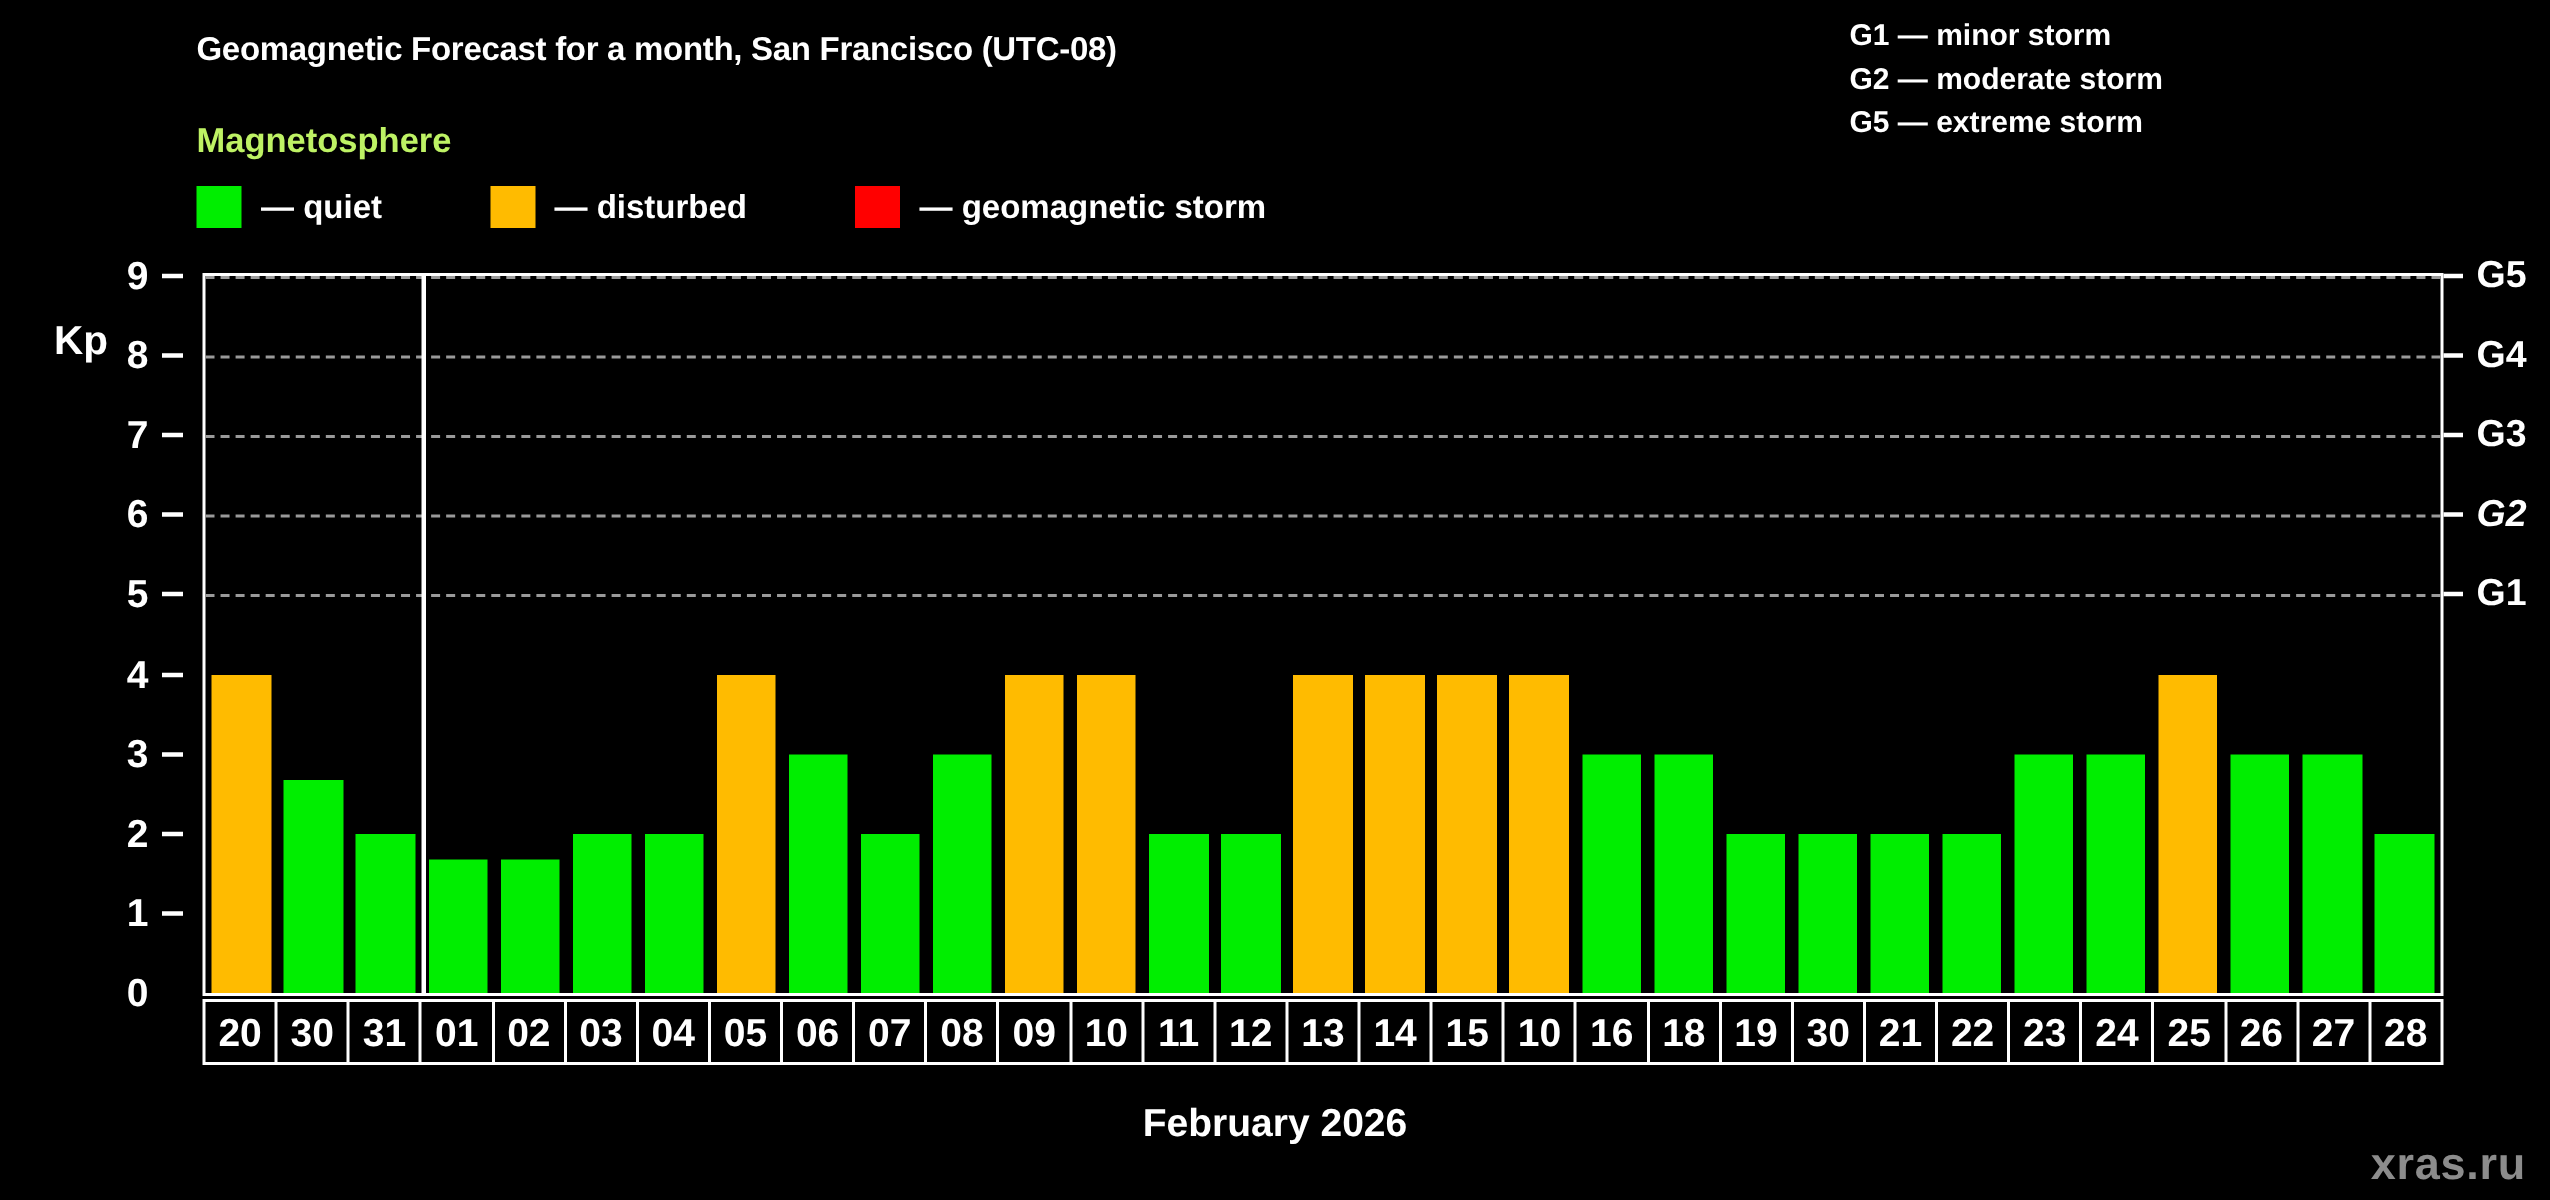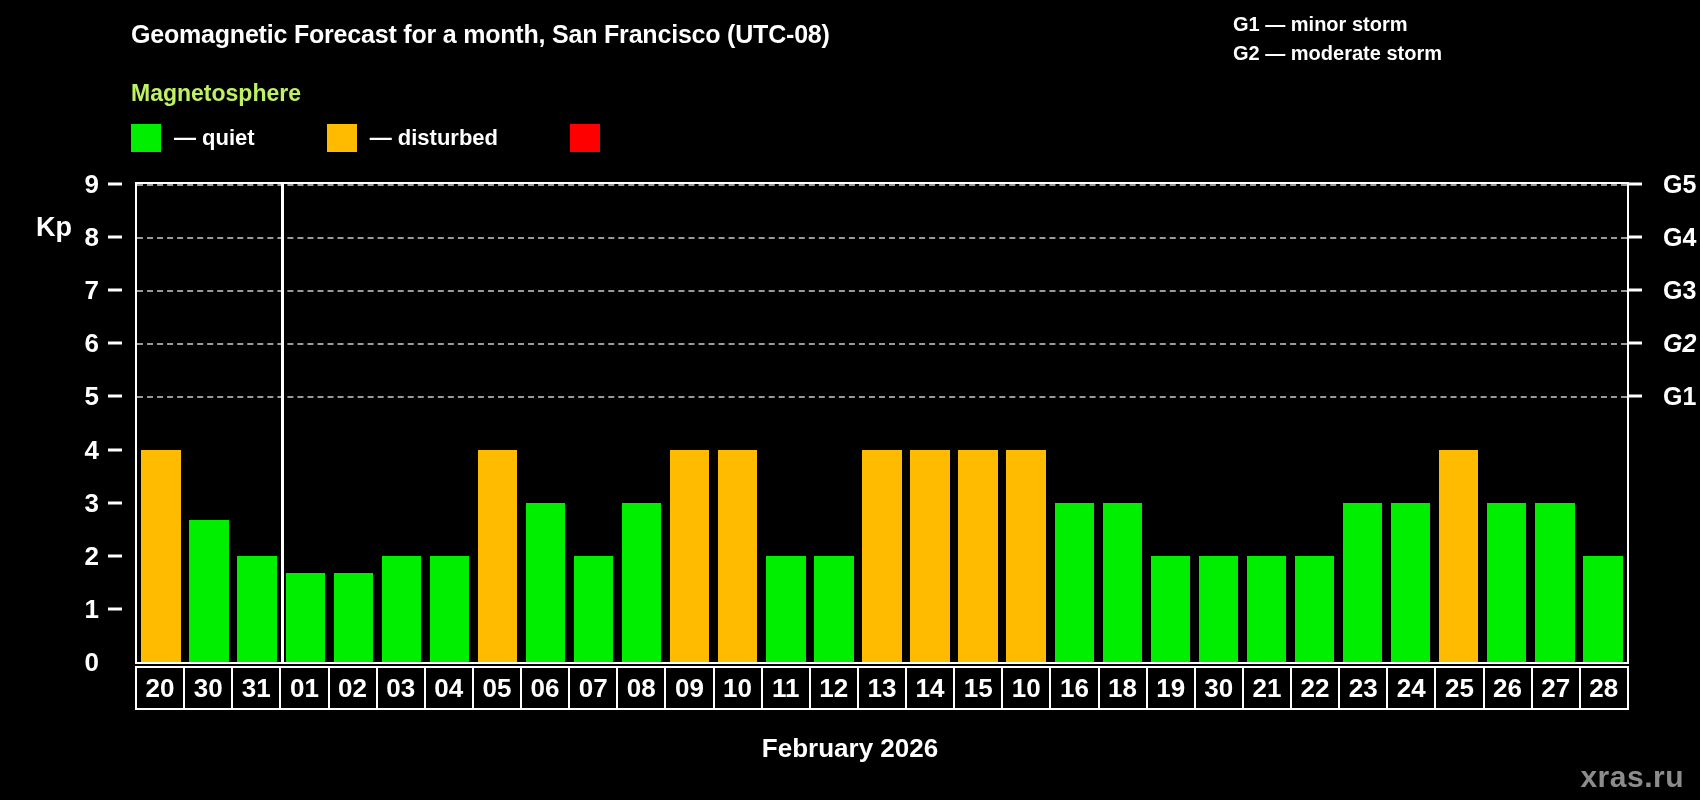--- a/index.html
+++ b/index.html
@@ -14,21 +14,21 @@
     font-family: "Liberation Sans", sans-serif;
     color: #ffffff;
     position: relative;
   }
 
   
   #chart-title {
     position: absolute;
     left: 131px;
     top: 20px;
-    font-size: 25px;
+    font-size: 22px;
     font-weight: bold;
     color: #ffffff;
     white-space: nowrap;
     letter-spacing: -0.2px;
   }
   #magnetosphere-label {
     position: absolute;
     left: 131px;
     top: 80px;
     font-size: 23px;
@@ -176,21 +176,21 @@
   
   #g-axis {
     position: absolute;
     left: 1629px;
     top: 182px;
     width: 71px;
     height: 482px;
   }
   .g-tick-label {
     position: absolute;
-    left: 34px;
+    left: 22px;
     font-size: 25px;
     font-weight: bold;
     color: #ffffff;
     transform: translateY(-50%);
     white-space: nowrap;
   }
   .g-tick-mark {
     position: absolute;
     left: 0;
     width: 13px;
@@ -257,26 +257,28 @@
     <span class="legend-text">— quiet</span>
   </div>
   <div class="legend-gap-1"></div>
   <div class="legend-entry">
     <span class="legend-swatch" id="sw1" style="background: rgb(255, 187, 0);"></span>
     <span class="legend-text">— disturbed</span>
   </div>
   <div class="legend-gap-2"></div>
   <div class="legend-entry">
     <span class="legend-swatch" id="sw2" style="background: rgb(255, 0, 0);"></span>
+    <span class="legend-text">— geomagnetic storm</span>
   </div>
 </div>
 
 <div id="g-scale-list">
   <div class="g-scale-row">G1 — minor storm</div>
   <div class="g-scale-row">G2 — moderate storm</div>
+  <div class="g-scale-row">G5 — extreme storm</div>
 </div>
 
 <div id="y-axis">
     <div class="y-tick-label" style="top: 480px;">0</div>
     <div class="y-tick-label" style="top: 426.889px;">1</div>
     <div class="y-tick-mark" style="top: 426.889px;"></div>
     <div class="y-tick-label" style="top: 373.778px;">2</div>
     <div class="y-tick-mark" style="top: 373.778px;"></div>
     <div class="y-tick-label" style="top: 320.667px;">3</div>
     <div class="y-tick-mark" style="top: 320.667px;"></div>

